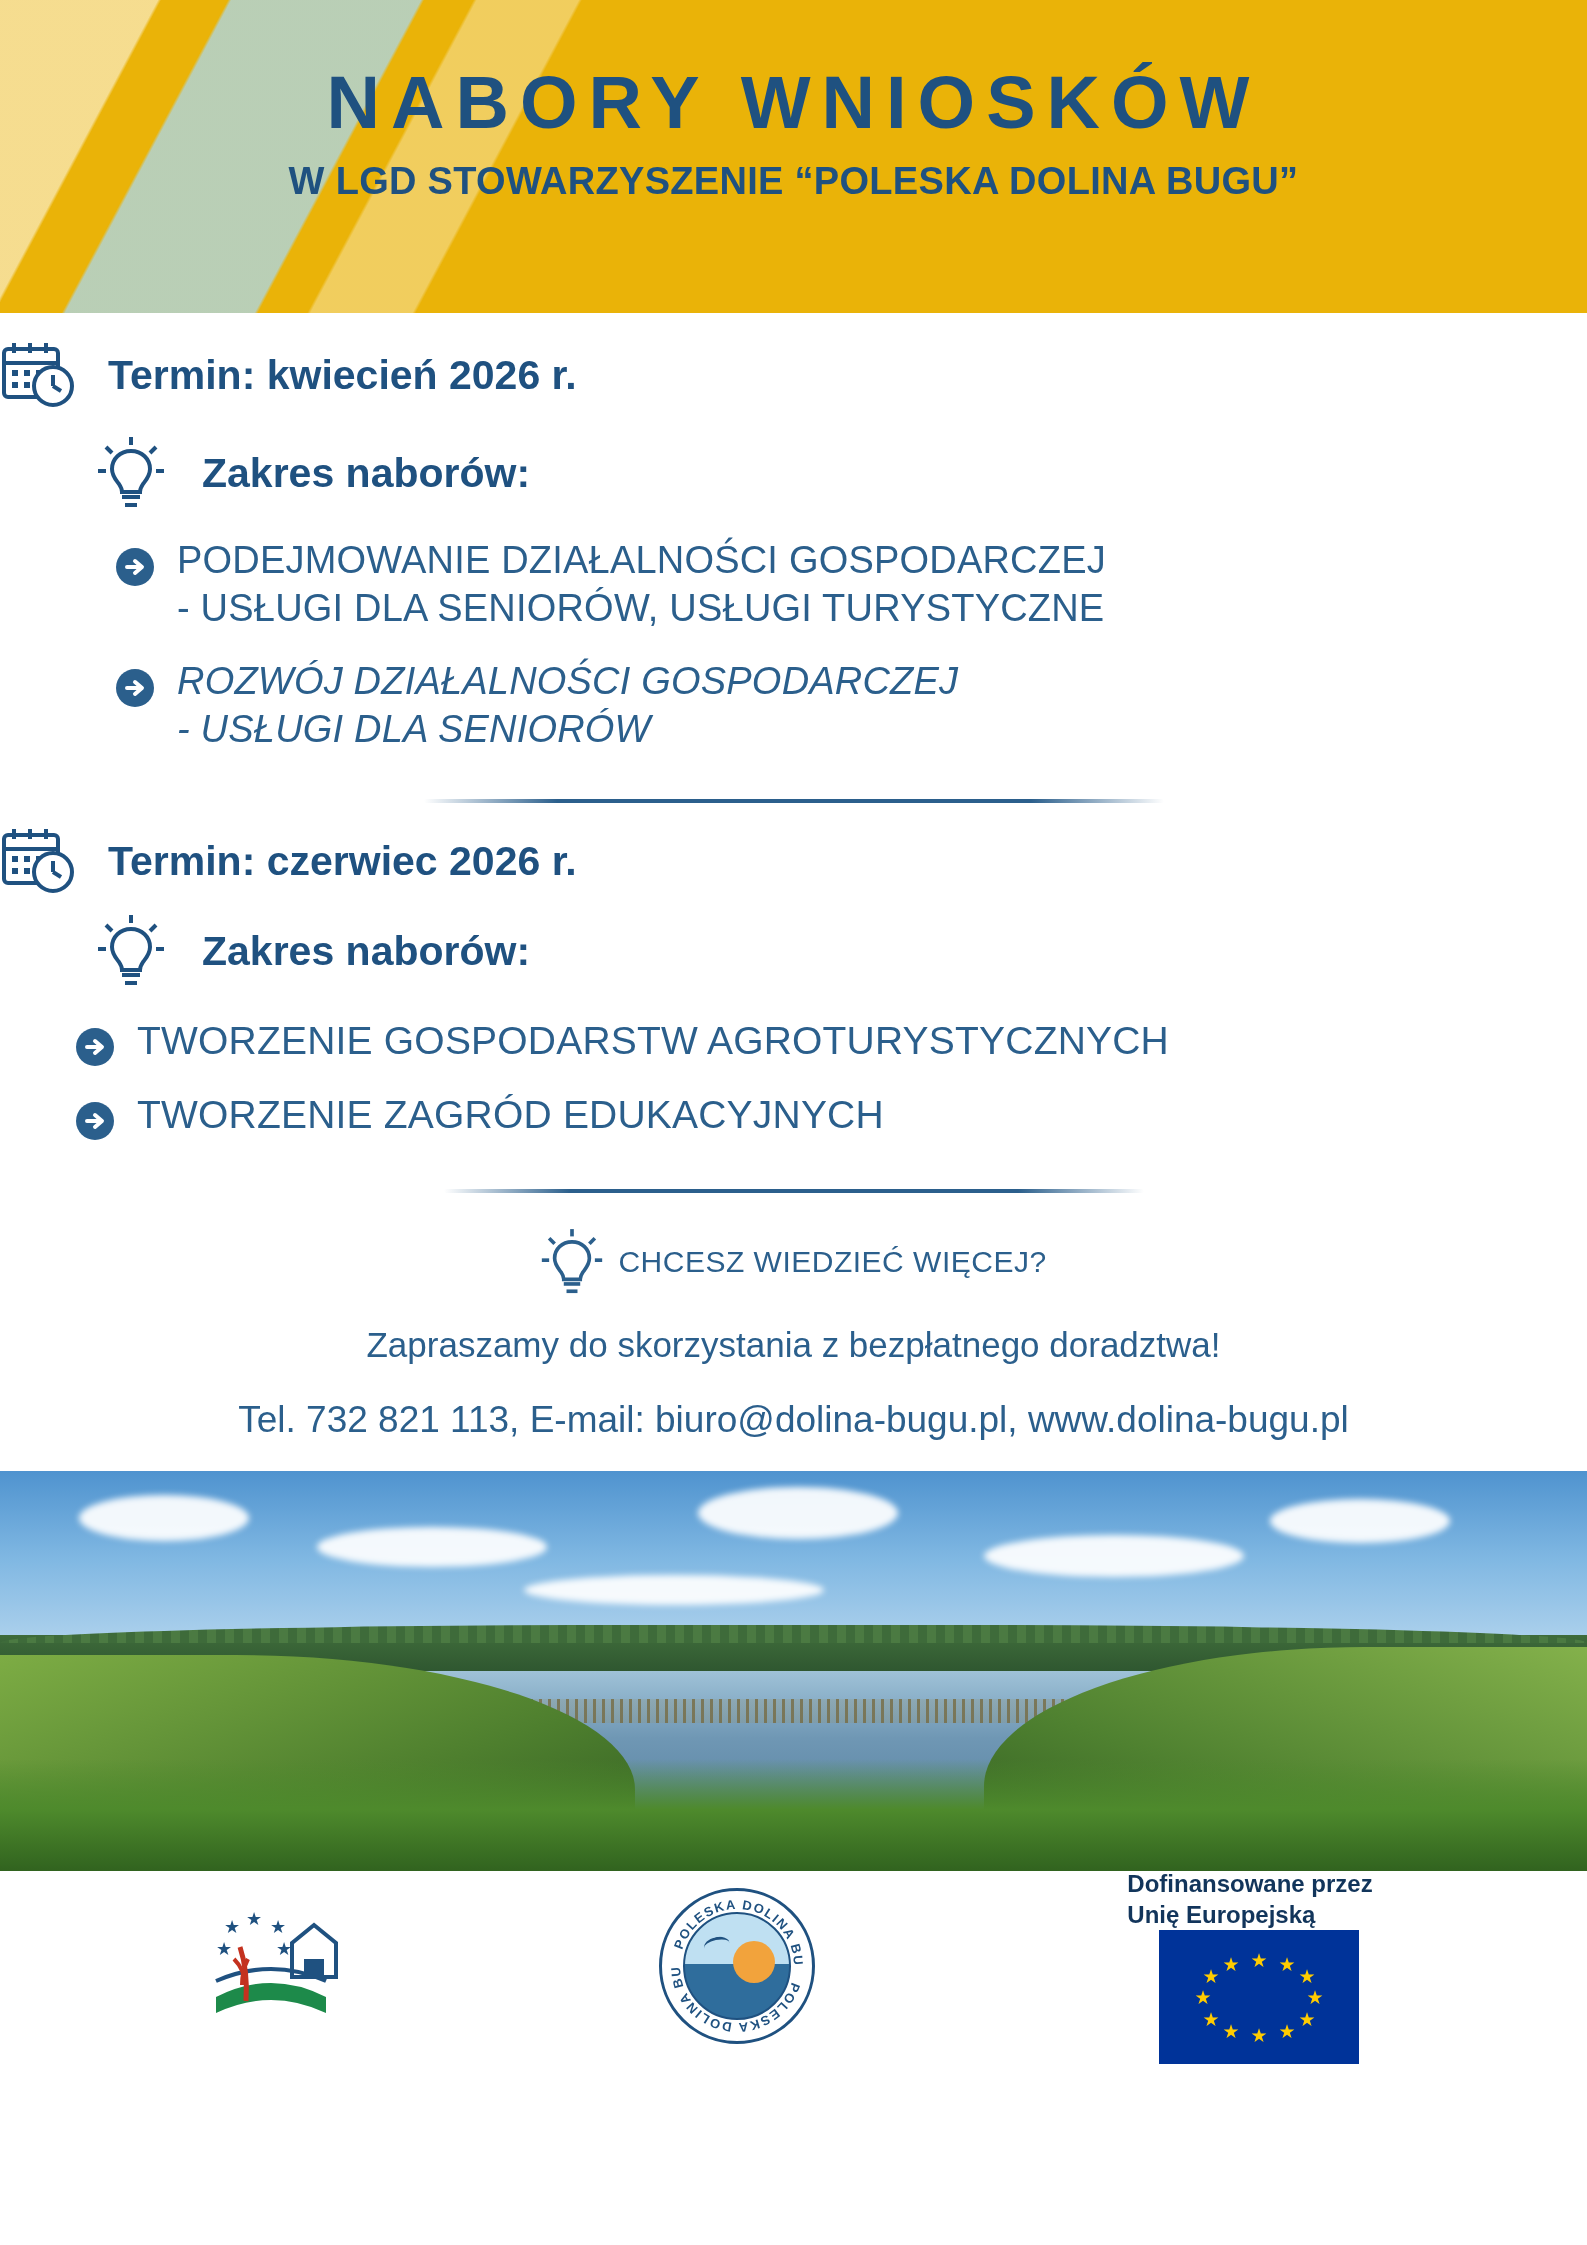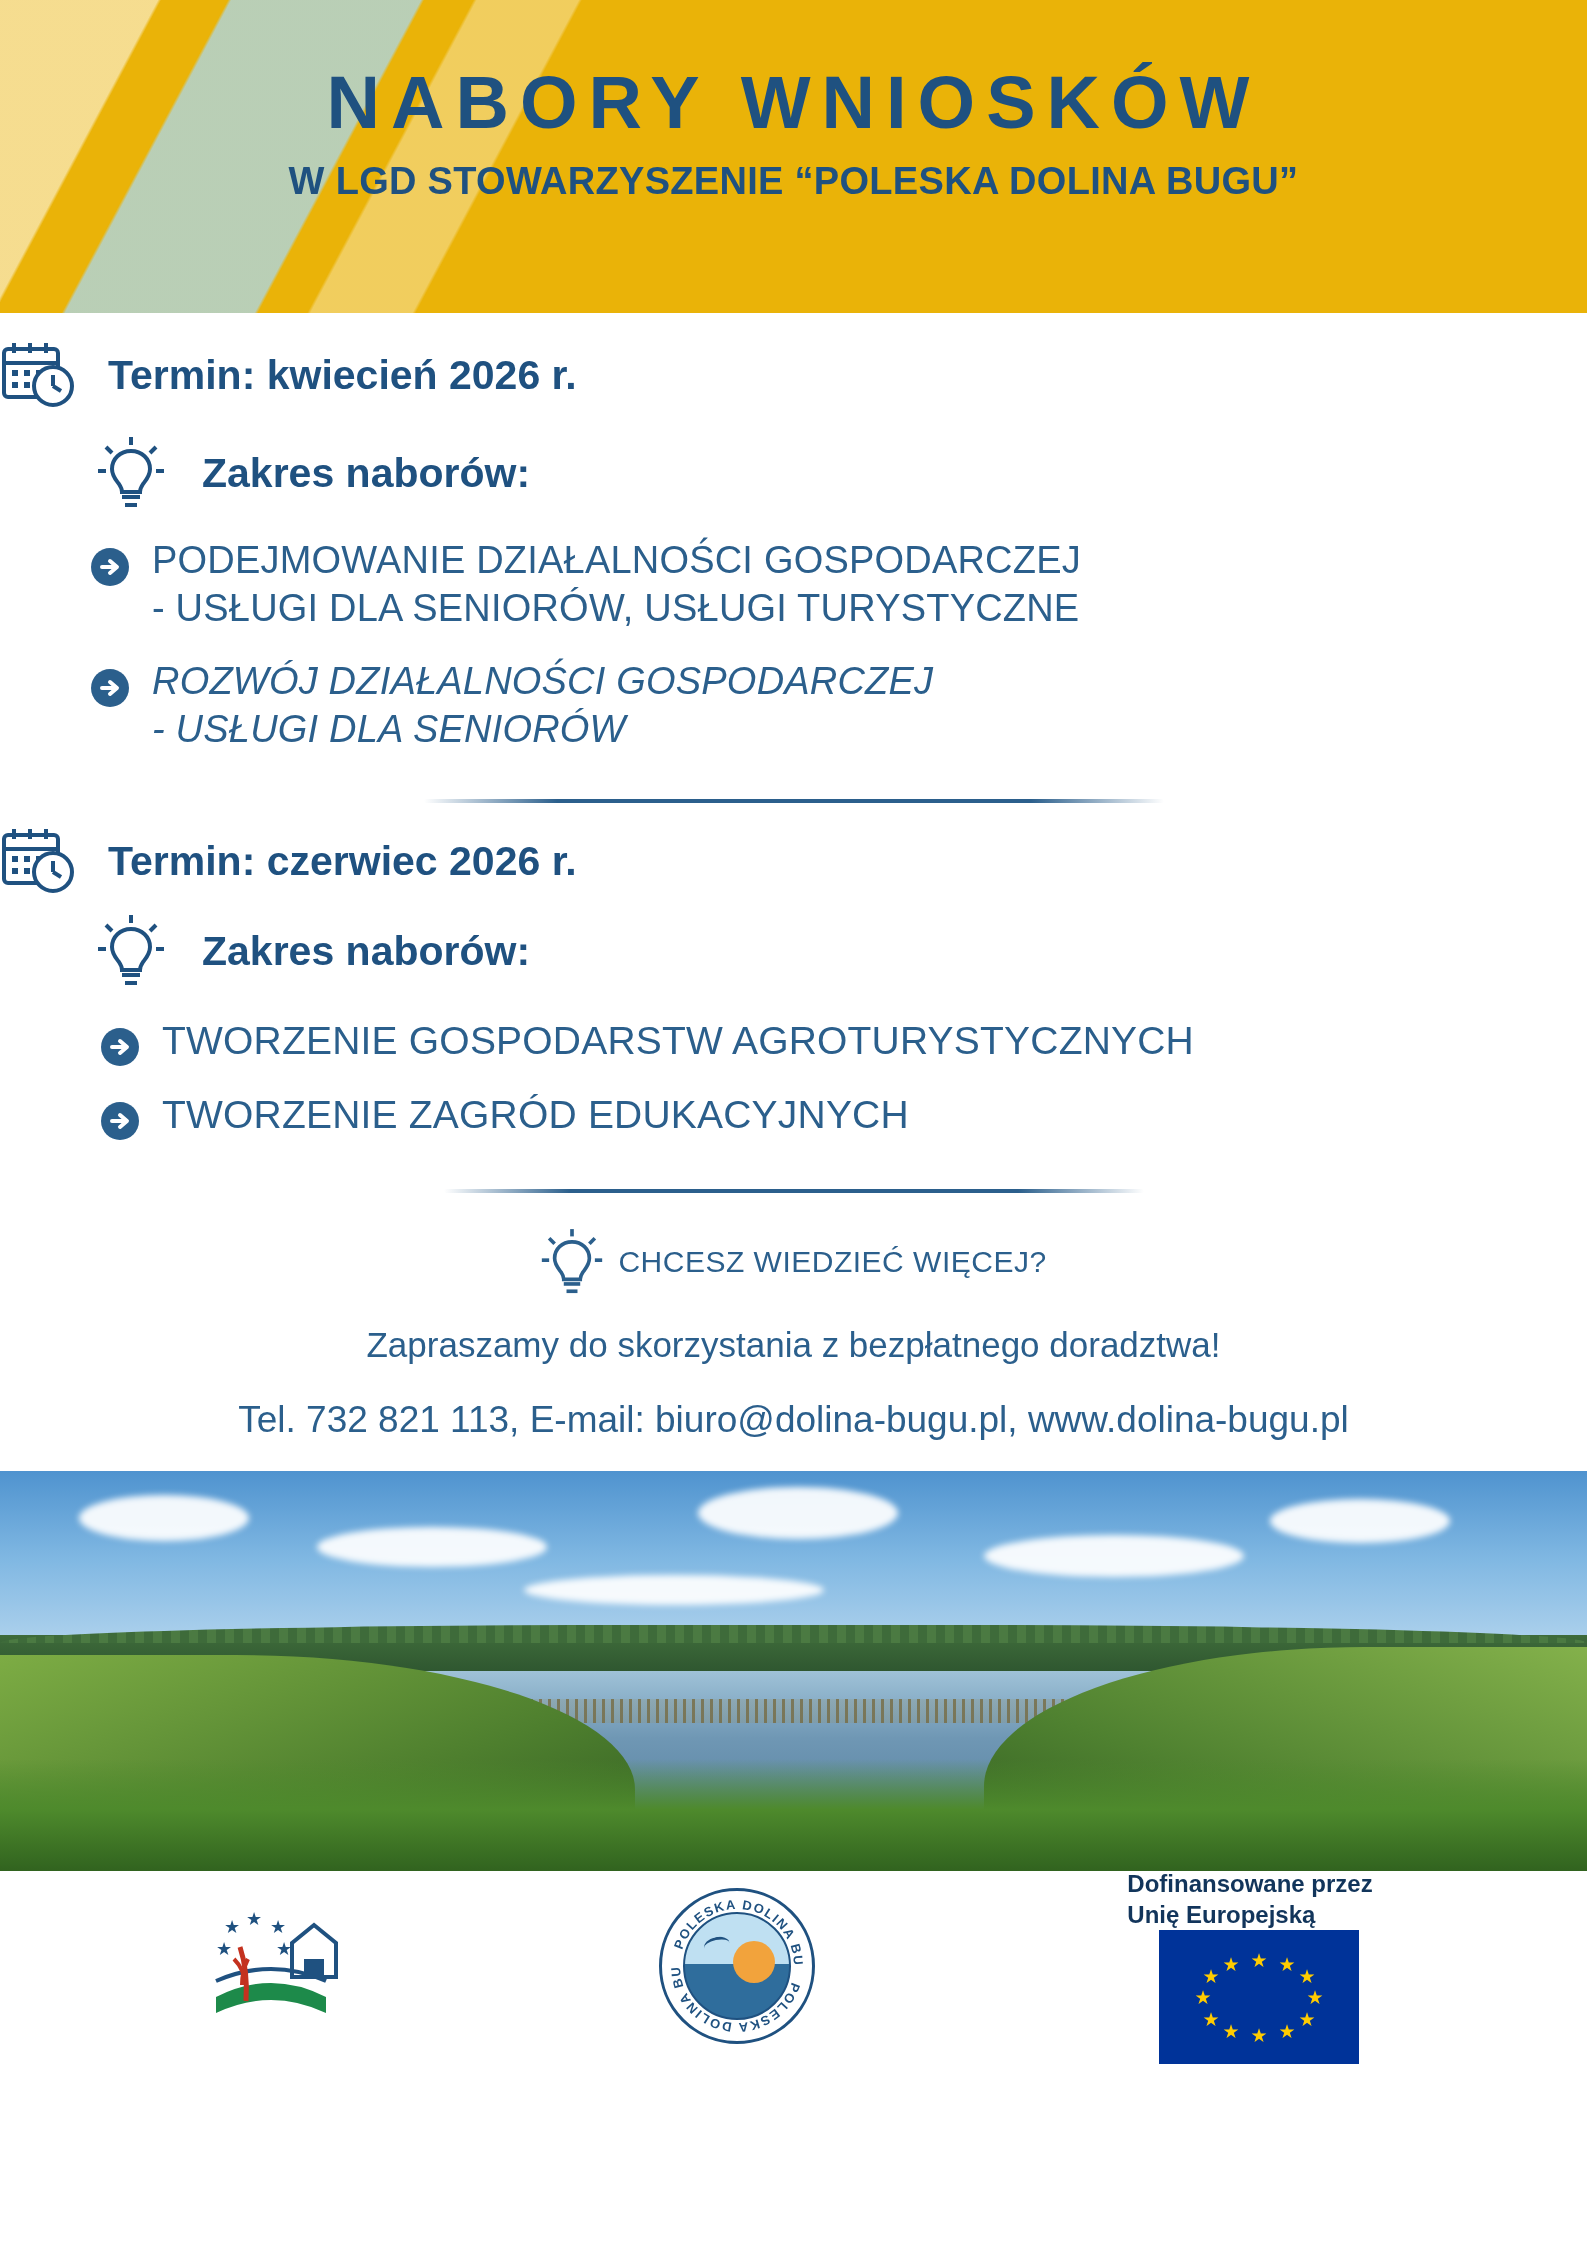--- a/index.html
+++ b/index.html
@@ -97,35 +97,35 @@
     font-size: 41px;
     font-weight: bold;
     color: #1f5180;
     margin-left: 18px;
   }
 
   .bullet {
     display: flex;
     align-items: flex-start;
     margin-top: 26px;
-    padding-left: 88px;
+    padding-left: 113px;
   }
   .bullet .arrow {
     flex: 0 0 46px;
     margin-top: 8px;
   }
   .bullet .btext {
     font-size: 38px;
     color: #2b5f8c;
     line-height: 1.25;
     margin-left: 18px;
     letter-spacing: 0.2px;
   }
   .bullet.second-group {
-    padding-left: 98px;
+    padding-left: 73px;
     margin-top: 18px;
   }
   .bullet.second-group .btext { font-size: 39px; }
 
   .divider-wrap {
     display: flex;
     justify-content: center;
     margin-top: 46px;
   }
   .divider {

